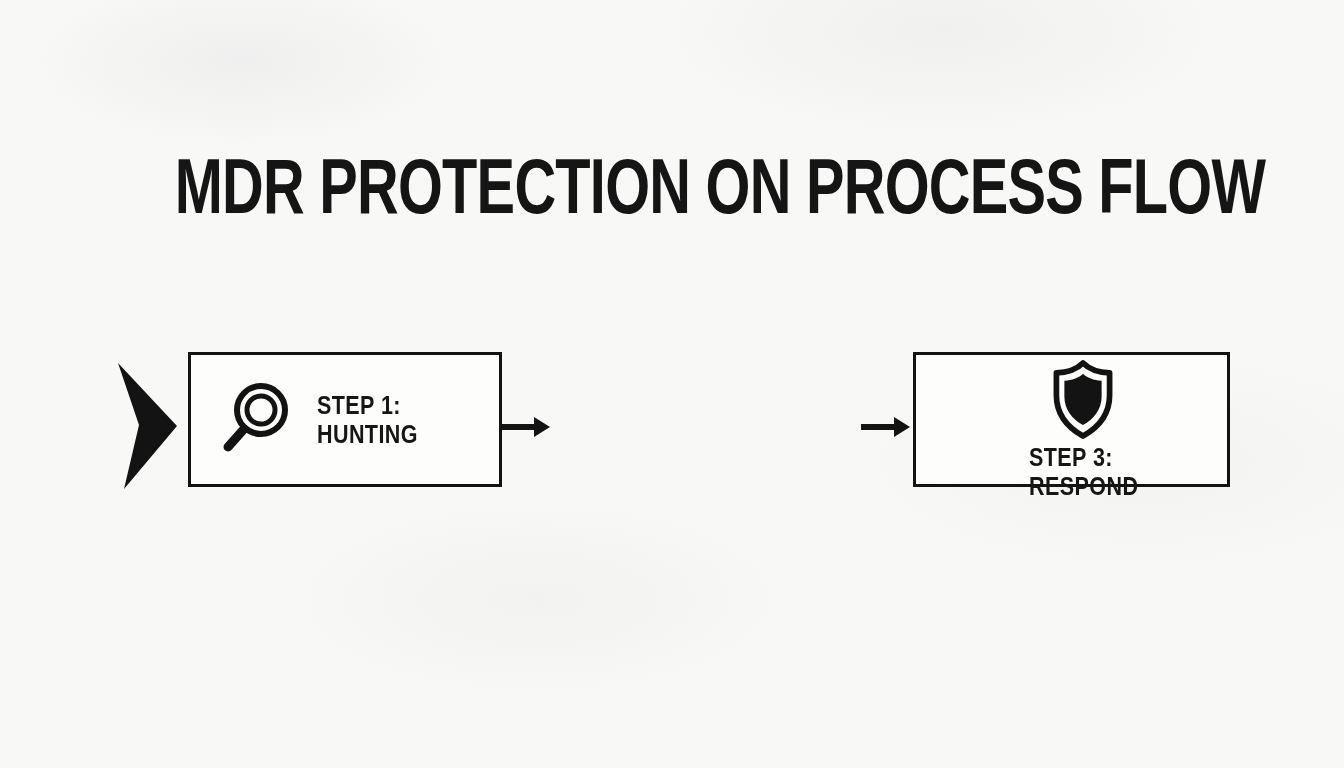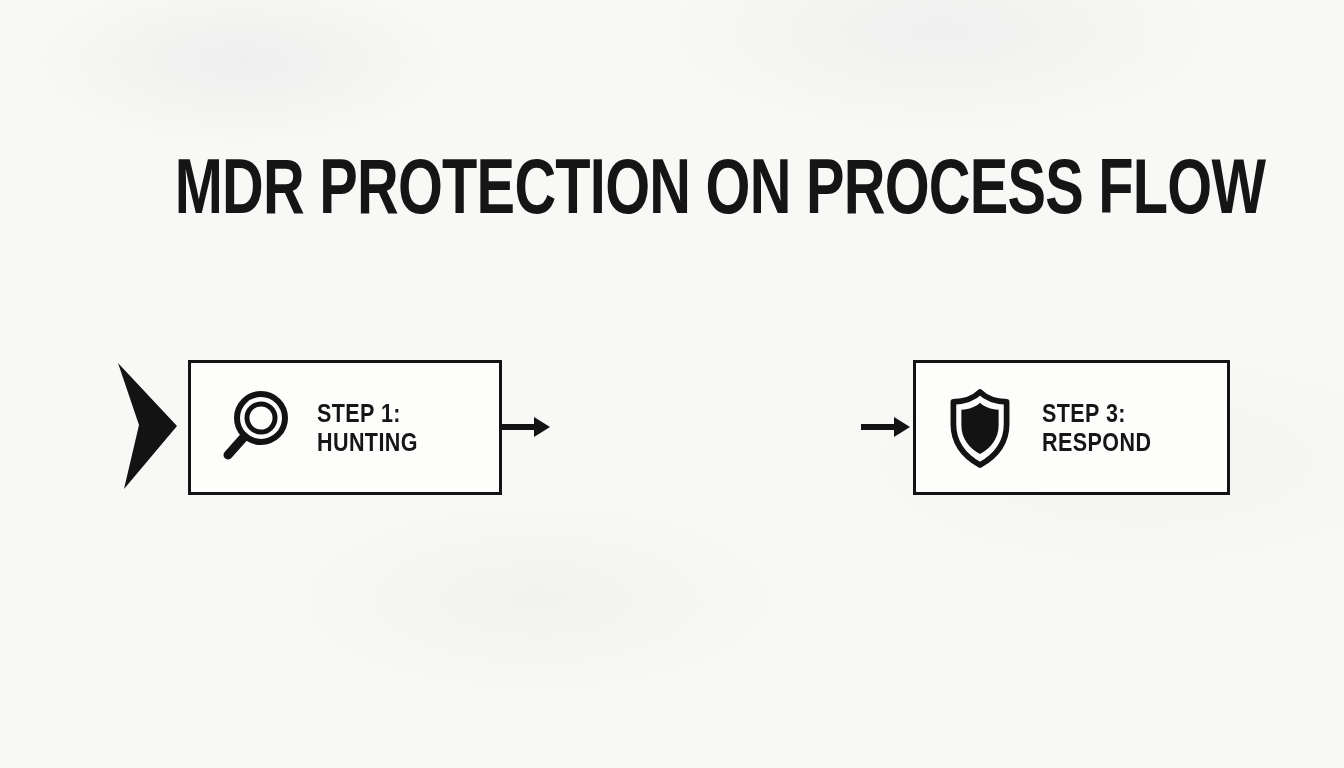--- a/index.html
+++ b/index.html
@@ -48,32 +48,32 @@
   .chevron {
     position: absolute;
     left: 112px;
     top: 358px;
     width: 72px;
     height: 136px;
   }
 
   .step-box {
     position: absolute;
-    top: 360px;
+    top: 352px;
     height: 135px;
     box-sizing: border-box;
     background: #fdfdfc;
     border: 3px solid #131313;
     display: flex;
     align-items: center;
     padding-left: 22px;
   }
   .step-box.b1 { left: 188px; width: 314px; }
   .step-box.b2 { left: 553px; width: 308px; }
-  .step-box.b3 { left: 913px; width: 317px; }
+  .step-box.b3 { left: 913px; width: 317px; flex-direction: column; }
 
   .step-icon {
     width: 84px;
     height: 88px;
     flex: 0 0 auto;
     display: flex;
     align-items: center;
     justify-content: center;
   }
   .step-text {

